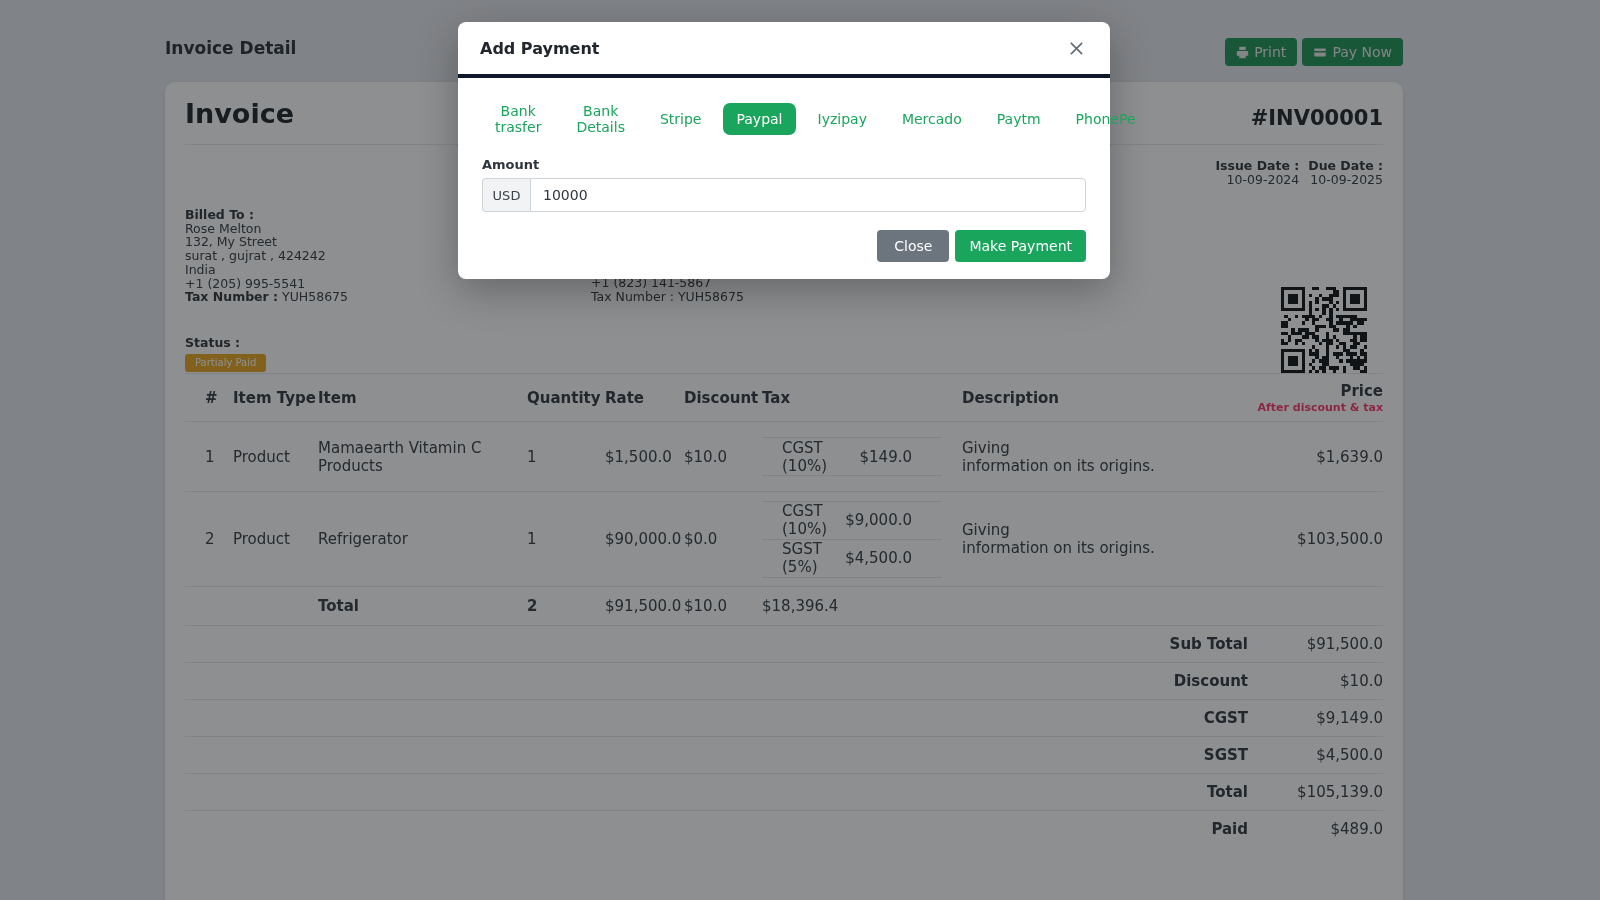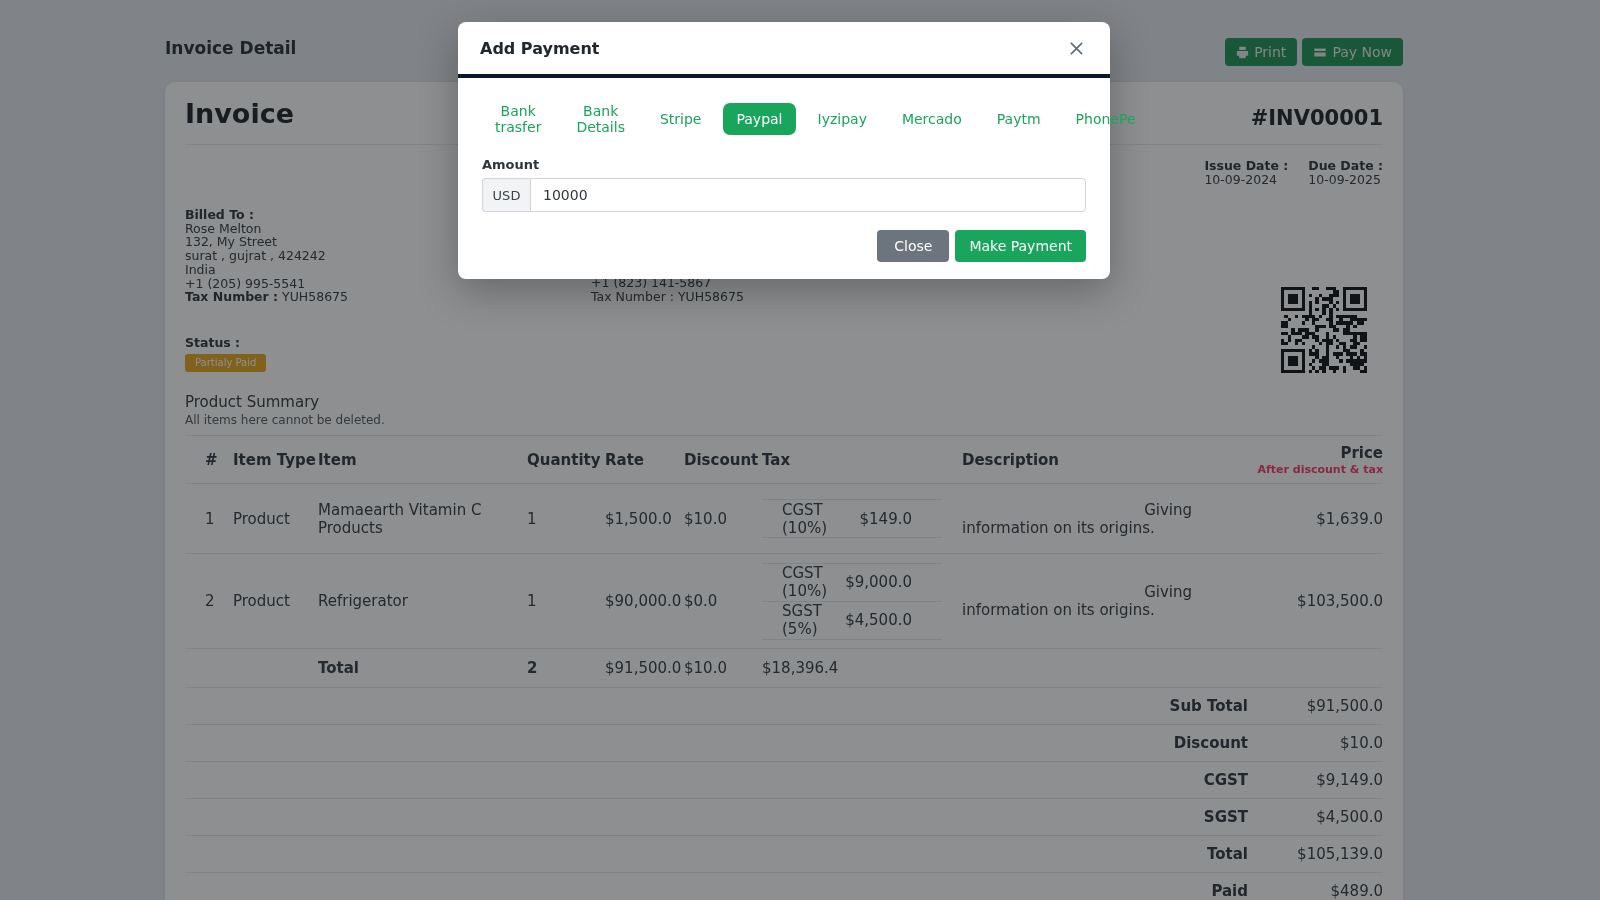--- a/index.html
+++ b/index.html
@@ -25,21 +25,21 @@
   .inv-head{position:relative;padding-top:16px;height:62px}
   .inv-title{font-size:27px;font-weight:600;color:#23282e}
   .inv-number{position:absolute;right:0;top:24px;font-size:21px;font-weight:600;color:#23282e}
   .divider{border-top:1px solid var(--border)}
   .divider.head{margin-top:0}
 
   .parties{position:relative;height:178px}
   .addr{position:absolute;left:0;top:63px;font-size:12.5px;line-height:13.7px;color:#3a4148}
   .addr .b{font-weight:700;color:#333a41}
   .addr-mid{position:absolute;left:406px;top:131px;font-size:12.5px;line-height:13.7px;color:#3a4148}
-  .dates{position:absolute;right:0;top:14px;display:flex;gap:20px;text-align:left;font-size:12.5px;line-height:13.5px;color:#3a4148}
+  .dates{position:absolute;right:0;top:14px;display:flex;gap:9px;text-align:right;font-size:12.5px;line-height:13.5px;color:#3a4148}
   .dates .b{font-weight:700;color:#333a41}
   .qr{position:absolute;right:16px;top:142px;width:86px;height:86px}
   .qr svg{width:86px;height:86px;display:block}
 
   .status-wrap{margin-top:0;height:50px}
   .status-label{font-size:12.5px;font-weight:700;color:#333a41;padding-top:12px}
   .badge{display:inline-block;margin-top:4px;background:var(--warning);color:#fff;font-size:10px;
     padding:4px 10px;border-radius:3px;line-height:1}
 
   .ps-head{margin-top:20px}
@@ -55,21 +55,21 @@
   .thead{height:48px;font-weight:700;color:#343b42;border-top:1px solid var(--border)}
   .price-note{font-size:11px;font-weight:700;color:var(--danger);margin-top:1px}
   .row{border-top:1px solid var(--border)}
   .row1{height:70px}
   .row2{height:95px}
   .tax-cell{padding-right:20px;align-self:center}
   .tax-table{border-top:1px solid var(--border)}
   .tax-sub{display:flex;align-items:center;height:38px;border-bottom:1px solid var(--border);padding:0 30px 0 20px}
   .tax-name{flex:1}
   .tax-amt{text-align:right}
-  .desc .l1{text-align:right;padding-right:46px}
+  .desc .l1{text-align:left;padding-right:46px}
   .desc .l2{text-align:left}
   .trow{height:39px;border-top:1px solid var(--border);font-weight:400}
   .trow .tlab{font-weight:700}
   .trow .b{font-weight:700}
 
   
   .sumrow{display:flex;justify-content:flex-end;align-items:center;height:37px;border-top:1px solid var(--border);font-size:15px}
   .sumlab{width:300px;text-align:right;font-weight:700;color:#343b42}
   .sumval{width:135px;text-align:right;color:#3a4148}
 
@@ -458,24 +458,20 @@
           <rect x="24" y="24" width="1" height="1" fill="#15181c"></rect>
         </svg>
       </div>
   </div>
 
   <div class="status-wrap">
     <div class="status-label">Status :</div>
     <span class="badge">Partialy Paid</span>
   </div>
 
-  <div class="ps-head">
-    <div class="ps-title">Product Summary</div>
-    <div class="ps-sub">All items here cannot be deleted.</div>
-  </div>
 
   <div class="tbl">
     <div class="grid thead">
       <div class="c-idx">#</div>
       <div>Item Type</div>
       <div>Item</div>
       <div>Quantity</div>
       <div>Rate</div>
       <div>Discount</div>
       <div>Tax</div>

